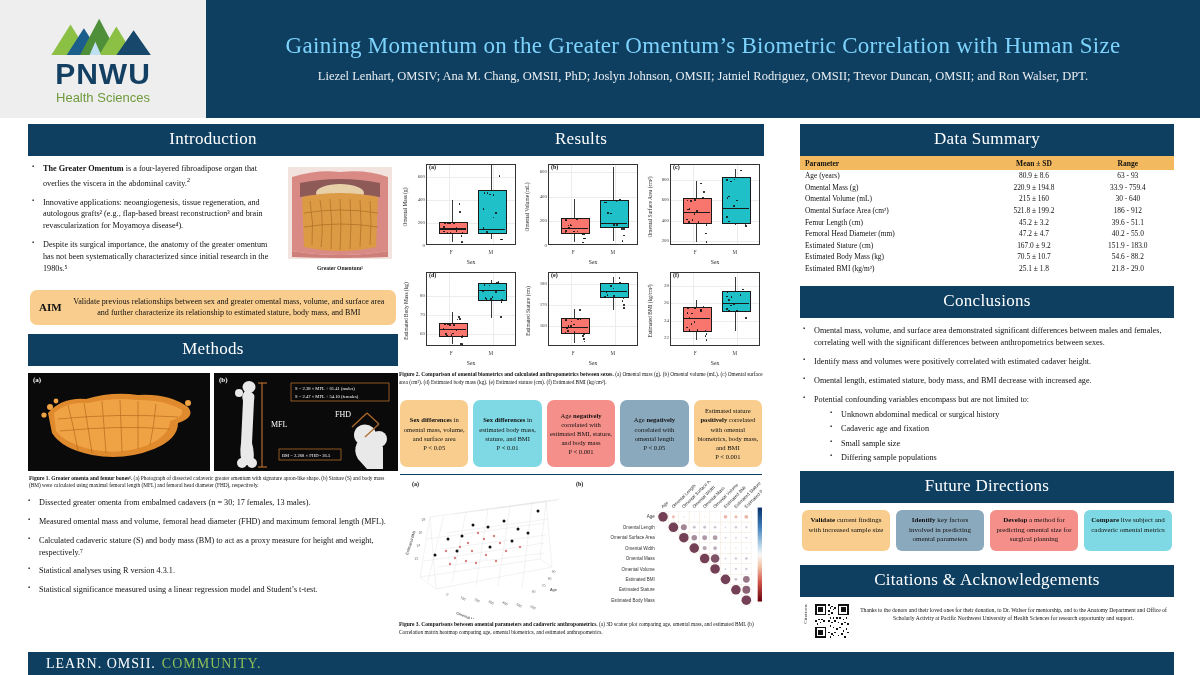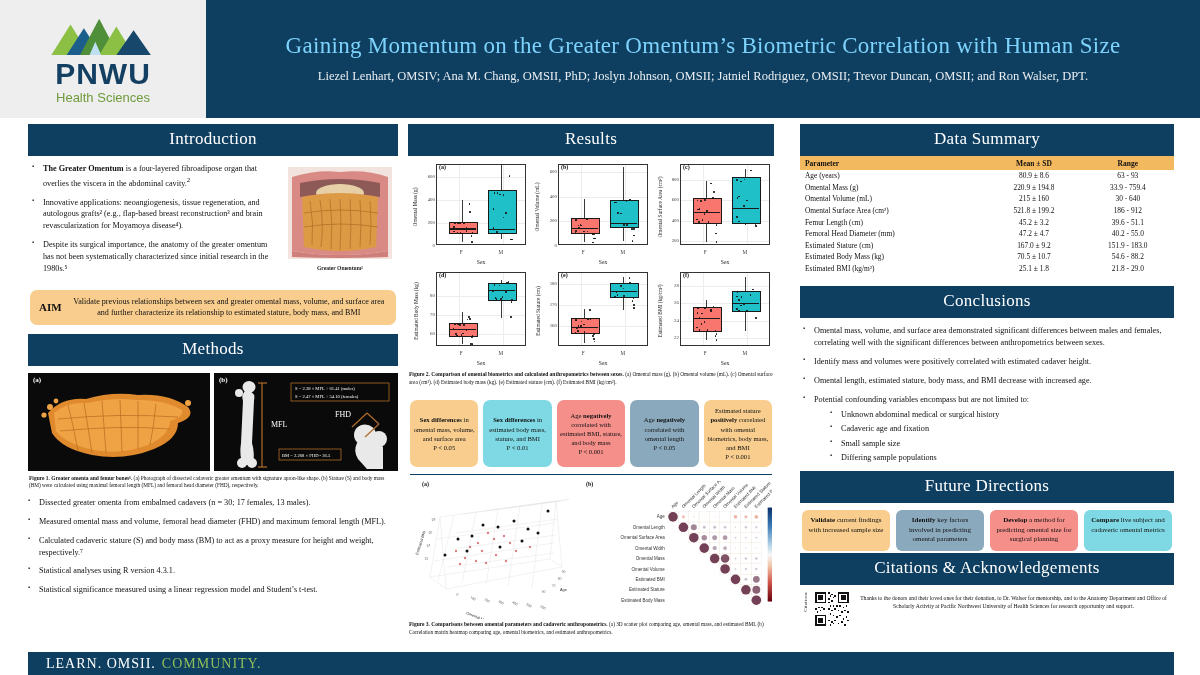--- a/index.html
+++ b/index.html
@@ -16,21 +16,21 @@
   .logo-sub{font-family:"Liberation Sans",sans-serif;font-size:13px;color:#6f9a3b;margin-top:1px;}
   .title-wrap{position:absolute;left:206px;top:0;right:0;height:118px;
               display:flex;flex-direction:column;align-items:center;justify-content:center;
               padding:0 18px;box-sizing:border-box;}
   .ptitle{color:#7dd3fc;font-size:23px;letter-spacing:.3px;text-align:center;line-height:1.15;}
   .pauthors{color:#e9eef2;font-size:12.5px;text-align:center;line-height:1.45;margin-top:7px;max-width:830px;}
 
   
   .col{position:absolute;top:124px;}
   .col-left{left:28px;width:370px;}
-  .col-mid{left:408px;width:366px;}
+  .col-mid{left:398px;width:366px;}
   .col-right{left:800px;width:374px;}
 
   .sechead{background:#0e3f61;color:#fff;text-align:center;font-size:17px;
            padding:5px 0 7px 0;letter-spacing:.3px;}
   ul.bul{list-style:none;margin:0;padding:0;}
   ul.bul > li{position:relative;padding-left:11px;margin:0 0 7px 0;font-size:8.2px;line-height:1.45;color:#111;}
   ul.bul > li:before{content:"\25AA";position:absolute;left:0;top:-1px;font-size:6px;color:#333;}
   ul.sub{list-style:none;margin:3px 0 0 0;padding:0 0 0 16px;}
   ul.sub > li{position:relative;padding-left:11px;margin:0 0 3px 0;font-size:8.2px;line-height:1.4;}
   ul.sub > li:before{content:"\25AA";position:absolute;left:0;top:-1px;font-size:6px;color:#333;}
@@ -951,21 +951,21 @@
     </ul>
 
     <div class="sechead" style="margin-top:6px;">Future Directions</div>
     <div class="fut" id="fut-row">
         <div class="futbox" style="background: rgb(248, 205, 142);"><b>Validate</b> current findings with increased sample size</div>
         <div class="futbox" style="background: rgb(138, 169, 189);"><b>Identify</b> key factors involved in predicting omental parameters</div>
         <div class="futbox" style="background: rgb(245, 143, 138);"><b>Develop</b> a method for predicting omental size for surgical planning</div>
         <div class="futbox" style="background: rgb(127, 217, 228);"><b>Compare</b> live subject and cadaveric omental metrics</div>
       </div>
 
-    <div class="sechead" style="margin-top:2px;">Citations &amp; Acknowledgements</div>
+    <div class="sechead" style="margin-top:14px;">Citations &amp; Acknowledgements</div>
     <div class="cit-row">
       <div class="cit-side">Citations</div>
       <svg class="qr" viewBox="0 0 21 21" shape-rendering="crispEdges">
         <rect width="21" height="21" fill="#fff"></rect>
         <g fill="#111">
           <rect x="0" y="0" width="7" height="1"></rect>
             <rect x="0" y="6" width="7" height="1"></rect>
           <rect x="0" y="0" width="1" height="7"></rect>
             <rect x="6" y="0" width="1" height="7"></rect>
           <rect x="2" y="2" width="3" height="3"></rect>

